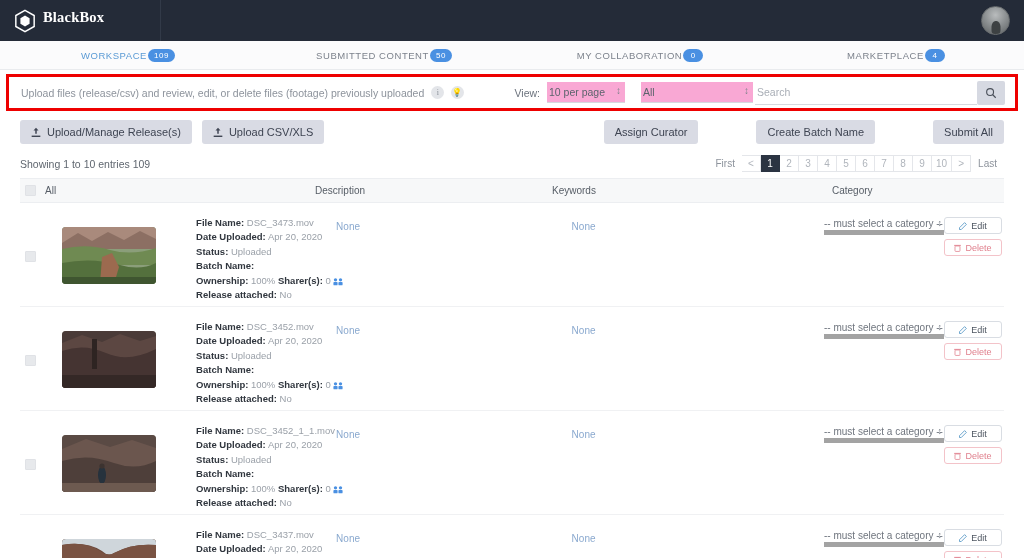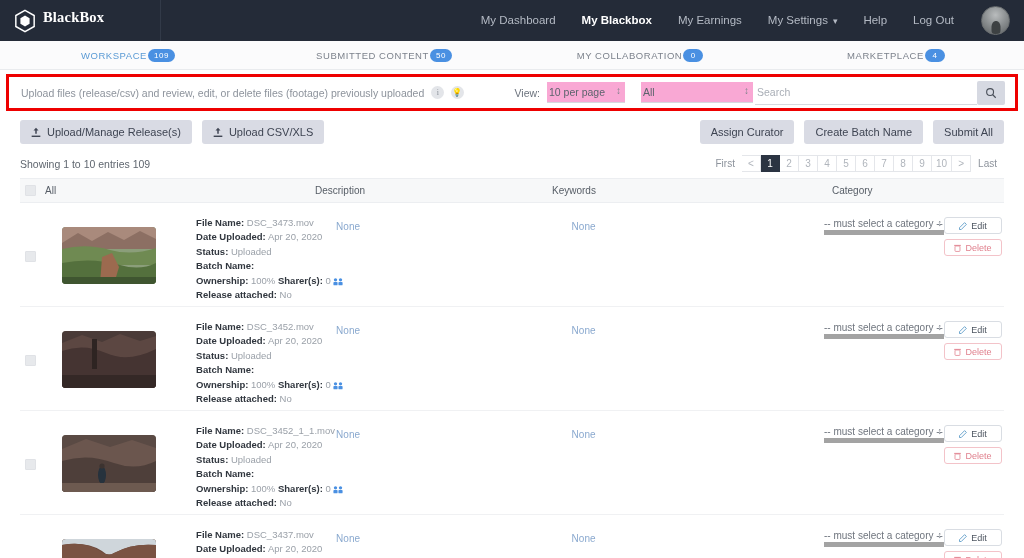--- a/index.html
+++ b/index.html
@@ -117,21 +117,21 @@
   .actions {
     display:flex; align-items:center; padding: 9px 20px 0 20px;
   }
   .btn {
     background:#d9dbe4; border:0; border-radius:3px;
     color:#3e4452; font-size:11px; height:24px;
     padding: 0 11px; margin-right: 10px; cursor:pointer;
     display:inline-flex; align-items:center; gap:6px;
     font-family:"Liberation Sans", sans-serif;
   }
-  .actions-right { margin-left:auto; display:flex; }
+  .actions-right { margin-left:auto; display:flex;gap:48px; }
   .actions-right .btn { margin-right:0; margin-left:10px; }
 
   
   .meta-row {
     display:flex; align-items:center;
     padding: 11px 20px 6px 20px;
   }
   .showing { font-size: 10.5px; color:#5f666f; }
   .pager { margin-left:auto; display:flex; align-items:center; font-size:10px; }
   .pg-text { color:#8d939c; padding: 0 7px; cursor:pointer; }
@@ -206,28 +206,20 @@
   <div class="topbar">
     <div class="brand">
       <svg class="brand-logo" viewBox="0 0 24 26">
         <polygon points="12,1.5 22,7 22,19 12,24.5 2,19 2,7" fill="none" stroke="#ffffff" stroke-width="1.6"></polygon>
         <polygon points="12,7 17,10 17,16 12,19 7,16 7,10" fill="#ffffff"></polygon>
       </svg>
       <span class="brand-name">BlackBox</span>
     </div>
     <div class="brand-sep"></div>
     <div class="nav-spacer"></div>
-    <div class="nav-links">
-      <div class="nav-link"><span>My Dashboard</span></div>
-      <div class="nav-link active"><span>My Blackbox</span></div>
-      <div class="nav-link"><span>My Earnings</span></div>
-      <div class="nav-link"><span>My Settings</span><span class="caret">▾</span></div>
-      <div class="nav-link"><span>Help</span></div>
-      <div class="nav-link"><span>Log Out</span></div>
-    </div>
     <div class="avatar"></div>
   </div>
 
   <div class="tabstrip">
     <div class="tab active">
       <span>WORKSPACE</span>
       <span class="tab-badge">109</span>
     </div>
     <div class="tab">
       <span>SUBMITTED CONTENT</span>

